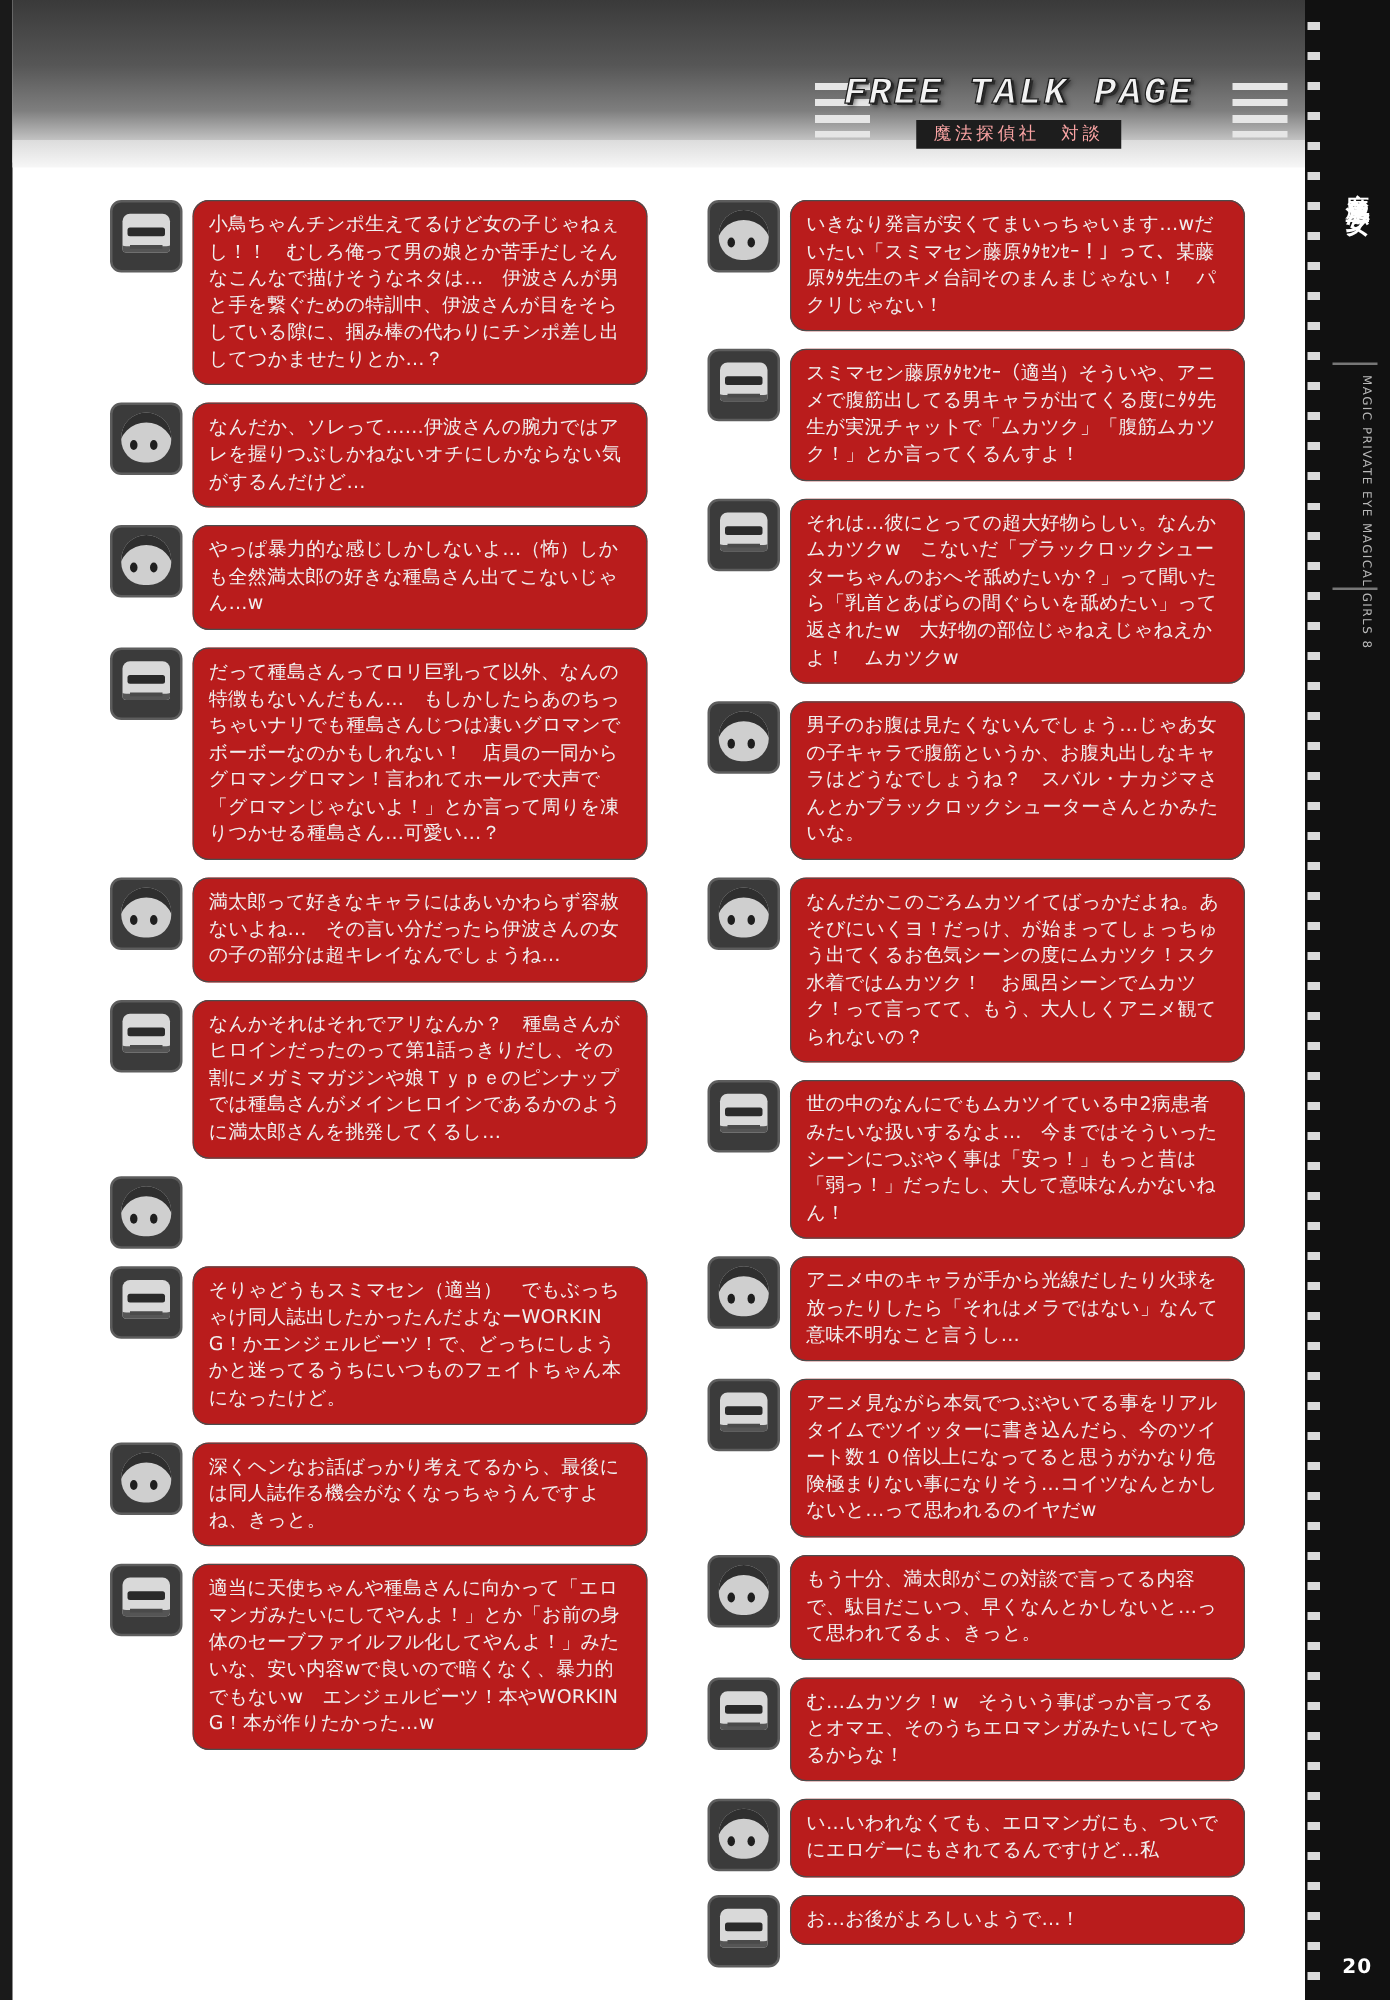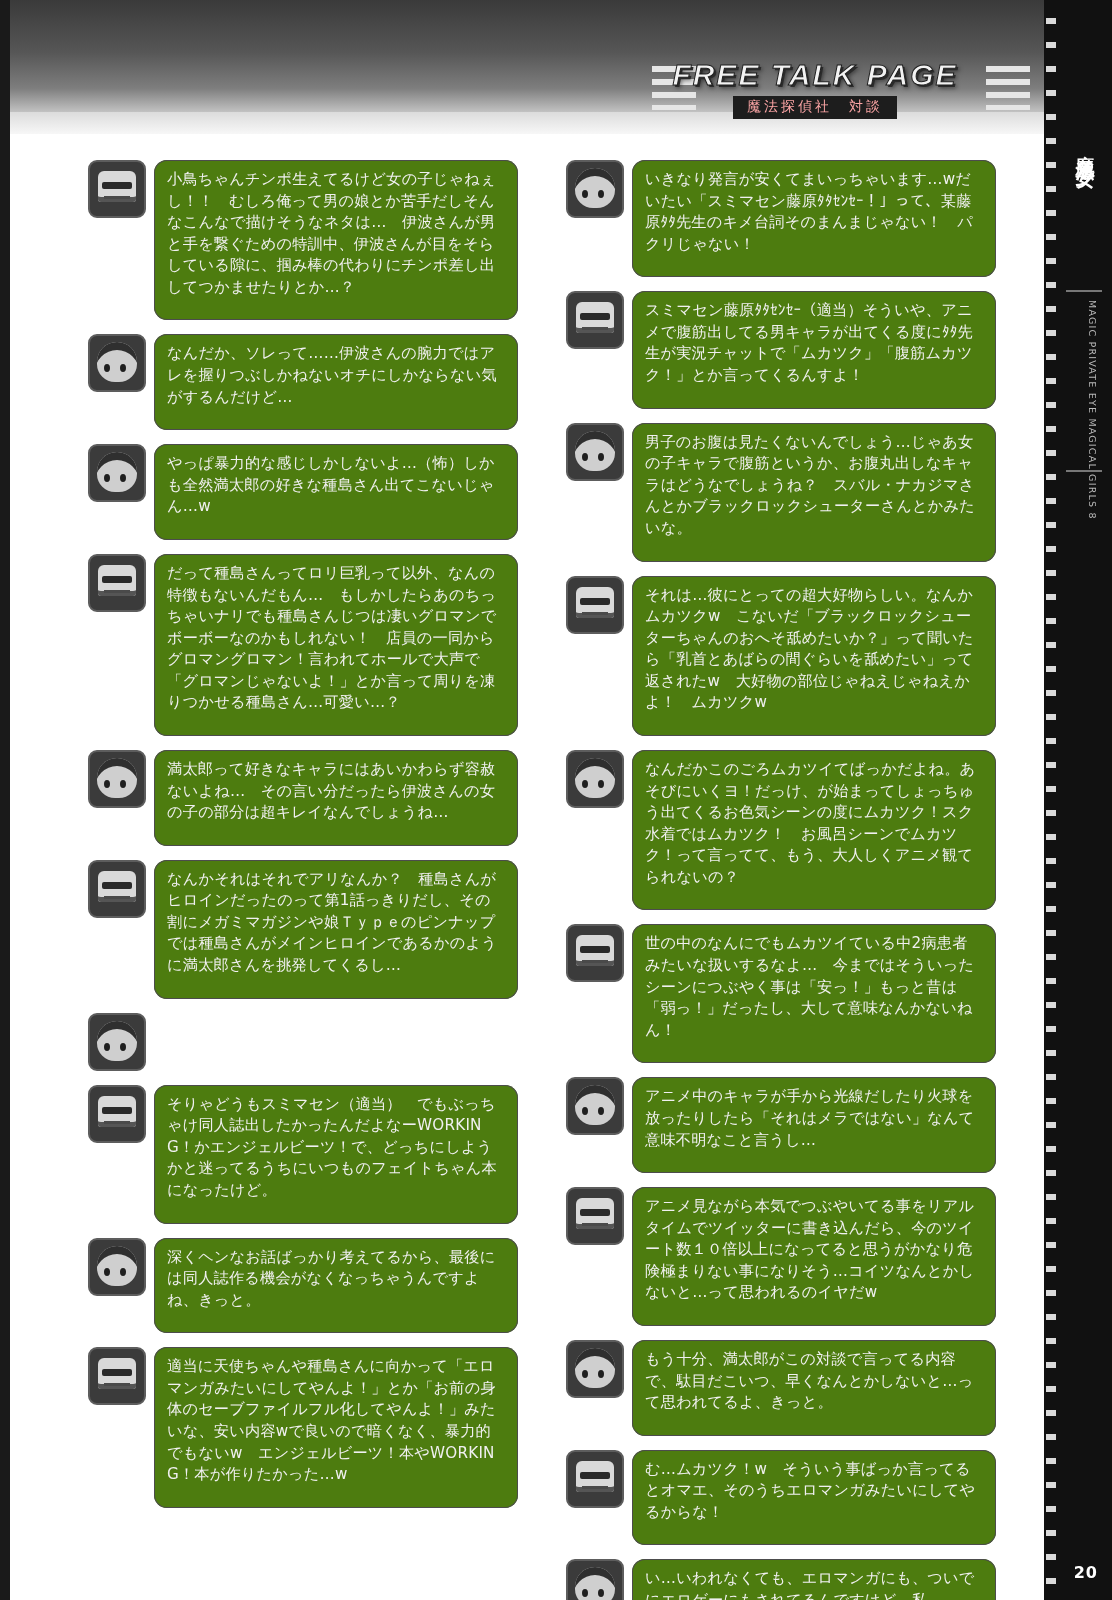--- a/index.html
+++ b/index.html
@@ -103,21 +103,21 @@
     text-align: center;
   }
   .logo-main {
     font-size: 30px;
     font-weight: bold;
     letter-spacing: 2px;
     color: #f2f2f2;
     -webkit-text-stroke: 1px #1c1c1c;
     text-shadow: 2px 2px 0 #2b2b2b, 3px 3px 4px rgba(0,0,0,.55);
     font-style: italic;
-    font-family: Liberation Sans, sans-serif;
+    font-family: Liberation Mono, monospace;
   }
   .logo-sub {
     margin-top: 4px;
     display: inline-block;
     background: #1d1d1d;
     color: #fca5a5;
     font-size: 14px;
     letter-spacing: 3px;
     padding: 2px 14px 3px 14px;
   }
@@ -188,24 +188,24 @@
     position: absolute;
     left: 14px; top: 28px;
     width: 6px; height: 8px;
     background: #1f1f1f;
     border-radius: 50%;
     box-shadow: 16px 0 0 0 #1f1f1f;
   }
 
   .bubble {
     flex: 1 1 auto;
-    background: #4d7c0f;
+    background: #b91c1c;
     color: #f0f0f0;
     border-radius: 13px;
-    padding: 9px 13px 22px 13px;
+    padding: 9px 13px 10px 13px;
     font-size: 15.2px;
     line-height: 1.42;
     letter-spacing: .2px;
     box-shadow: inset 0 0 0 1px #4c4c4c;
     word-break: break-all;
   }
 
   
   .page-num {
     position: absolute;
@@ -288,28 +288,28 @@
   <div class="col col-right" id="col-right">
       <div class="row">
         <div class="avatar av-girl"></div>
         <div class="bubble">いきなり発言が安くてまいっちゃいます…wだいたい「スミマセン藤原ﾀﾀｾﾝｾｰ！」って、某藤原ﾀﾀ先生のキメ台詞そのまんまじゃない！　パクリじゃない！</div>
       </div>
       <div class="row">
         <div class="avatar av-robot"></div>
         <div class="bubble">スミマセン藤原ﾀﾀｾﾝｾｰ（適当）そういや、アニメで腹筋出してる男キャラが出てくる度にﾀﾀ先生が実況チャットで「ムカツク」「腹筋ムカツク！」とか言ってくるんすよ！</div>
       </div>
       <div class="row">
+        <div class="avatar av-robot"></div>
+        <div class="bubble">それは…彼にとっての超大好物らしい。なんかムカツクw　こないだ「ブラックロックシューターちゃんのおへそ舐めたいか？」って聞いたら「乳首とあばらの間ぐらいを舐めたい」って返されたw　大好物の部位じゃねえじゃねえかよ！　ムカツクw</div>
+      </div>
+      <div class="row">
         <div class="avatar av-girl"></div>
         <div class="bubble">男子のお腹は見たくないんでしょう…じゃあ女の子キャラで腹筋というか、お腹丸出しなキャラはどうなでしょうね？　スバル・ナカジマさんとかブラックロックシューターさんとかみたいな。</div>
       </div>
       <div class="row">
-        <div class="avatar av-robot"></div>
-        <div class="bubble">それは…彼にとっての超大好物らしい。なんかムカツクw　こないだ「ブラックロックシューターちゃんのおへそ舐めたいか？」って聞いたら「乳首とあばらの間ぐらいを舐めたい」って返されたw　大好物の部位じゃねえじゃねえかよ！　ムカツクw</div>
-      </div>
-      <div class="row">
         <div class="avatar av-girl"></div>
         <div class="bubble">なんだかこのごろムカツイてばっかだよね。あそびにいくヨ！だっけ、が始まってしょっちゅう出てくるお色気シーンの度にムカツク！スク水着ではムカツク！　お風呂シーンでムカツク！って言ってて、もう、大人しくアニメ観てられないの？</div>
       </div>
       <div class="row">
         <div class="avatar av-robot"></div>
         <div class="bubble">世の中のなんにでもムカツイている中2病患者みたいな扱いするなよ…　今まではそういったシーンにつぶやく事は「安っ！」もっと昔は「弱っ！」だったし、大して意味なんかないねん！</div>
       </div>
       <div class="row">
         <div class="avatar av-girl"></div>
         <div class="bubble">アニメ中のキャラが手から光線だしたり火球を放ったりしたら「それはメラではない」なんて意味不明なこと言うし…</div>

